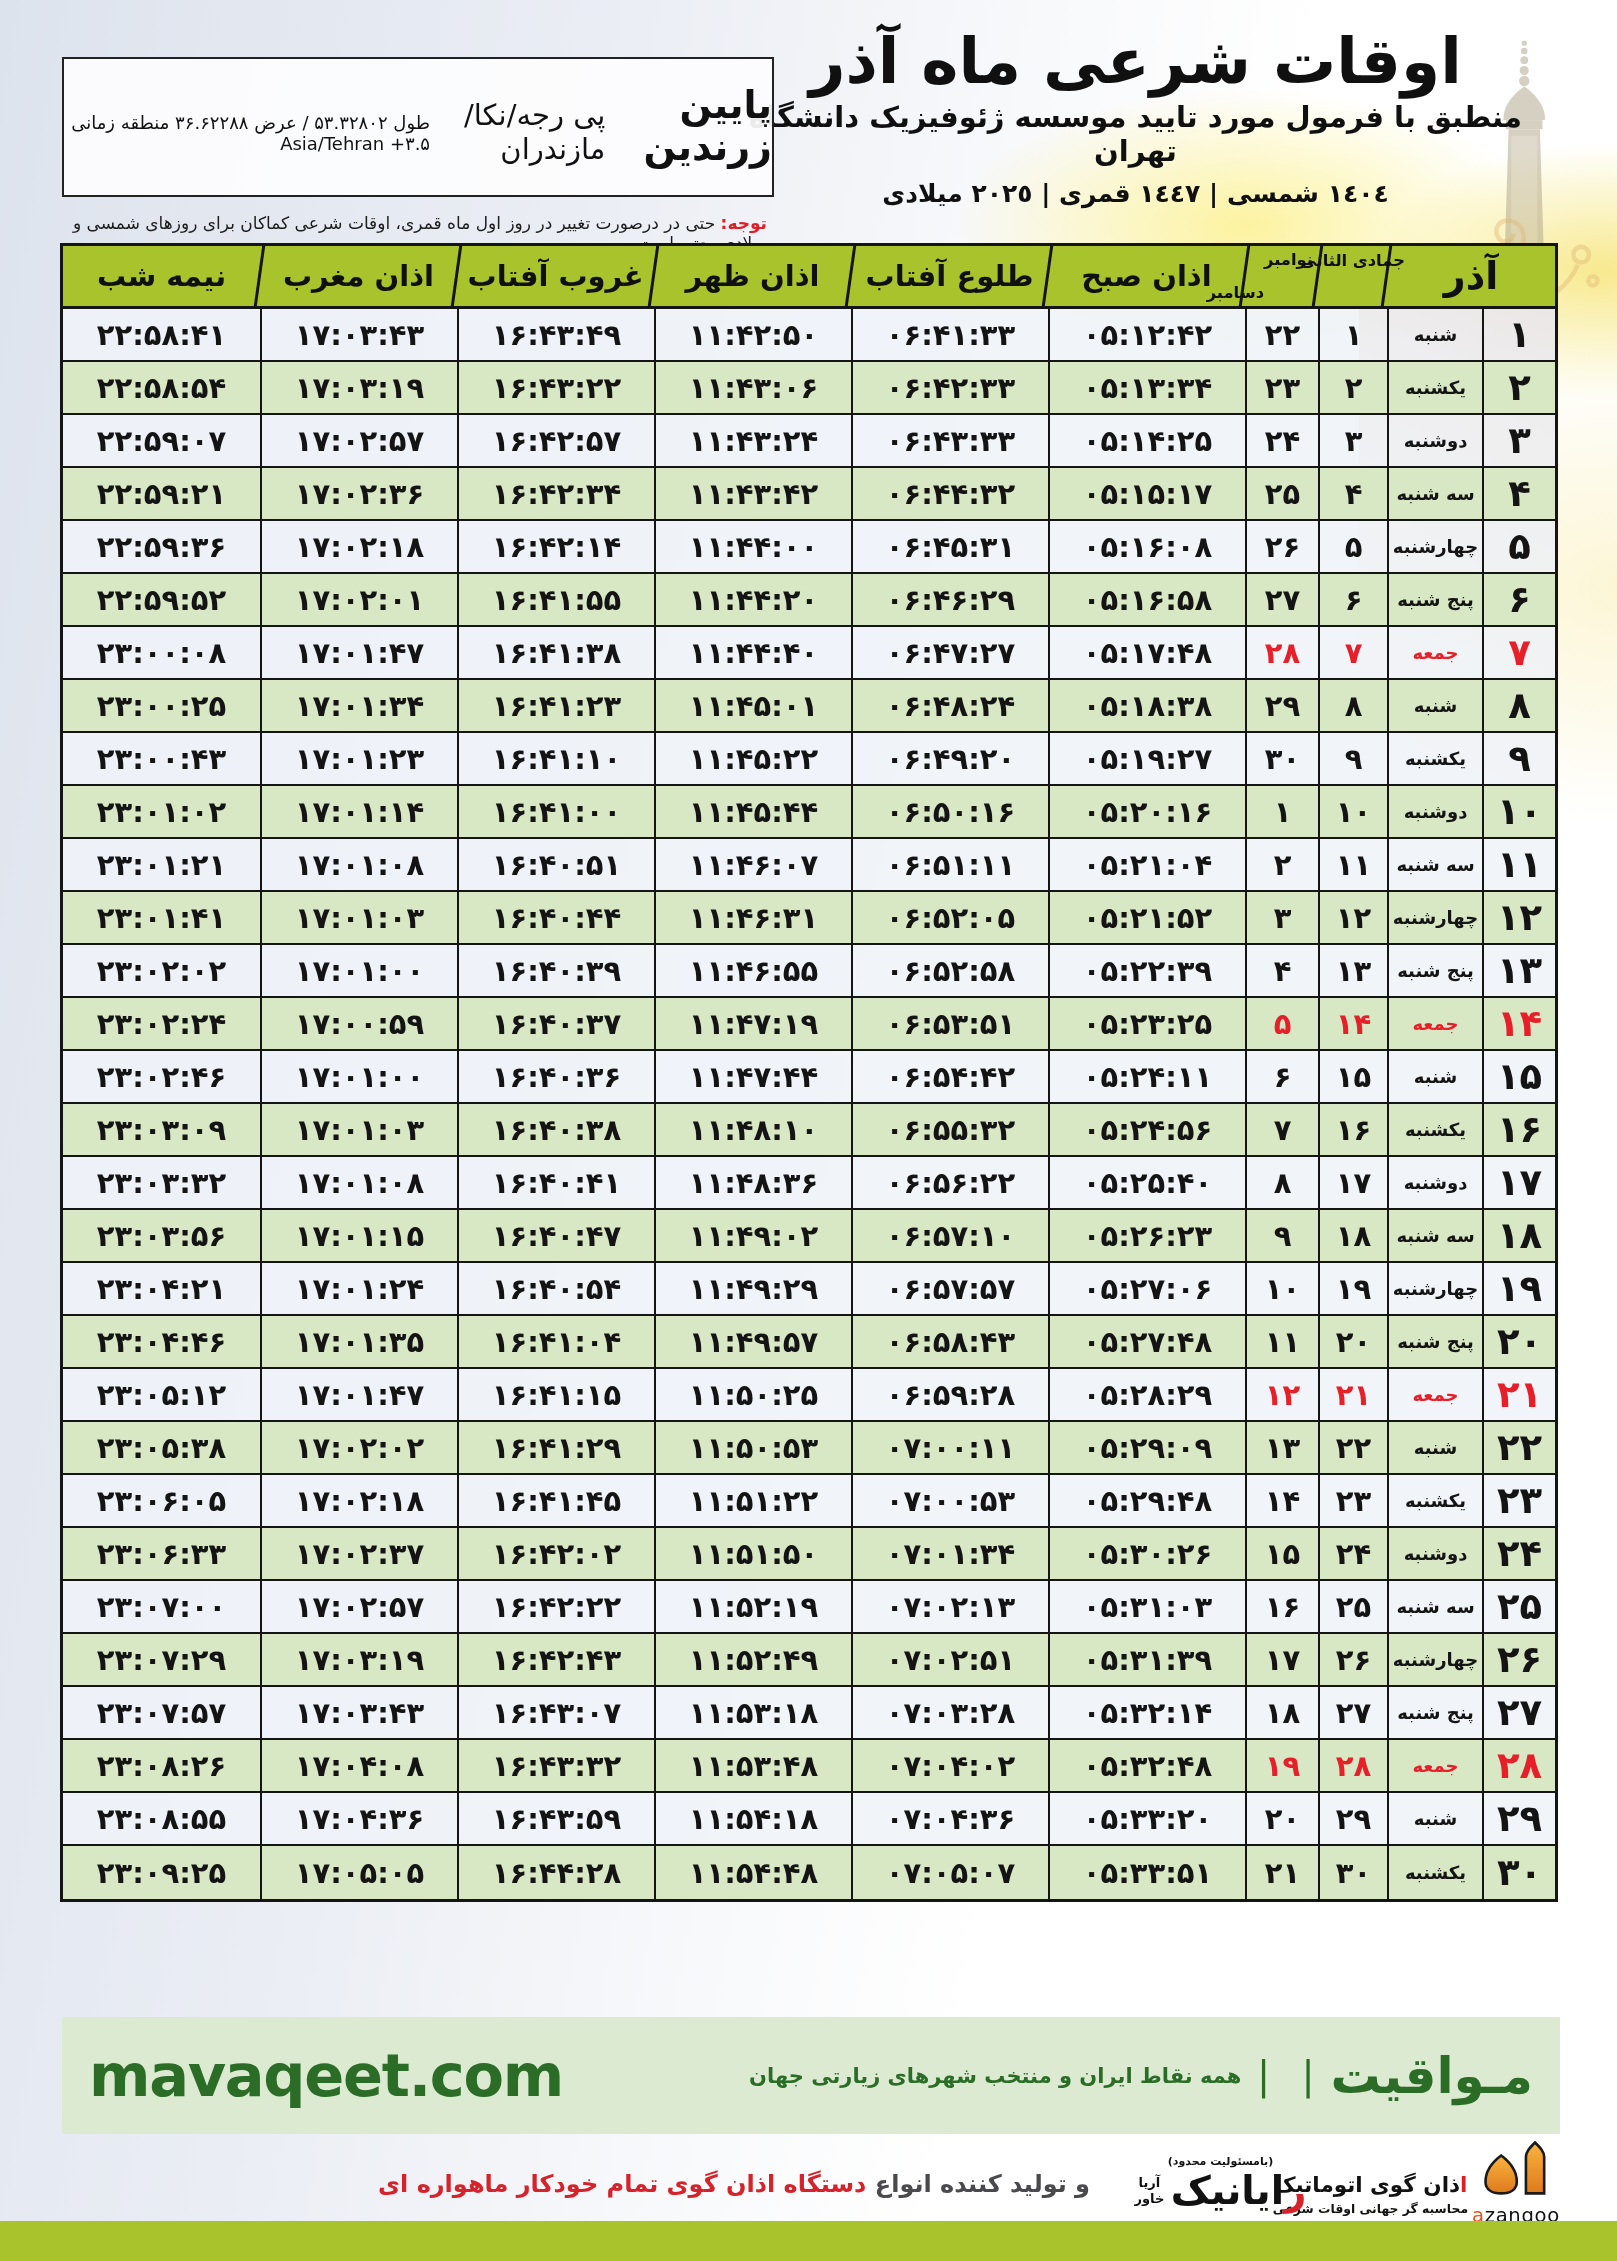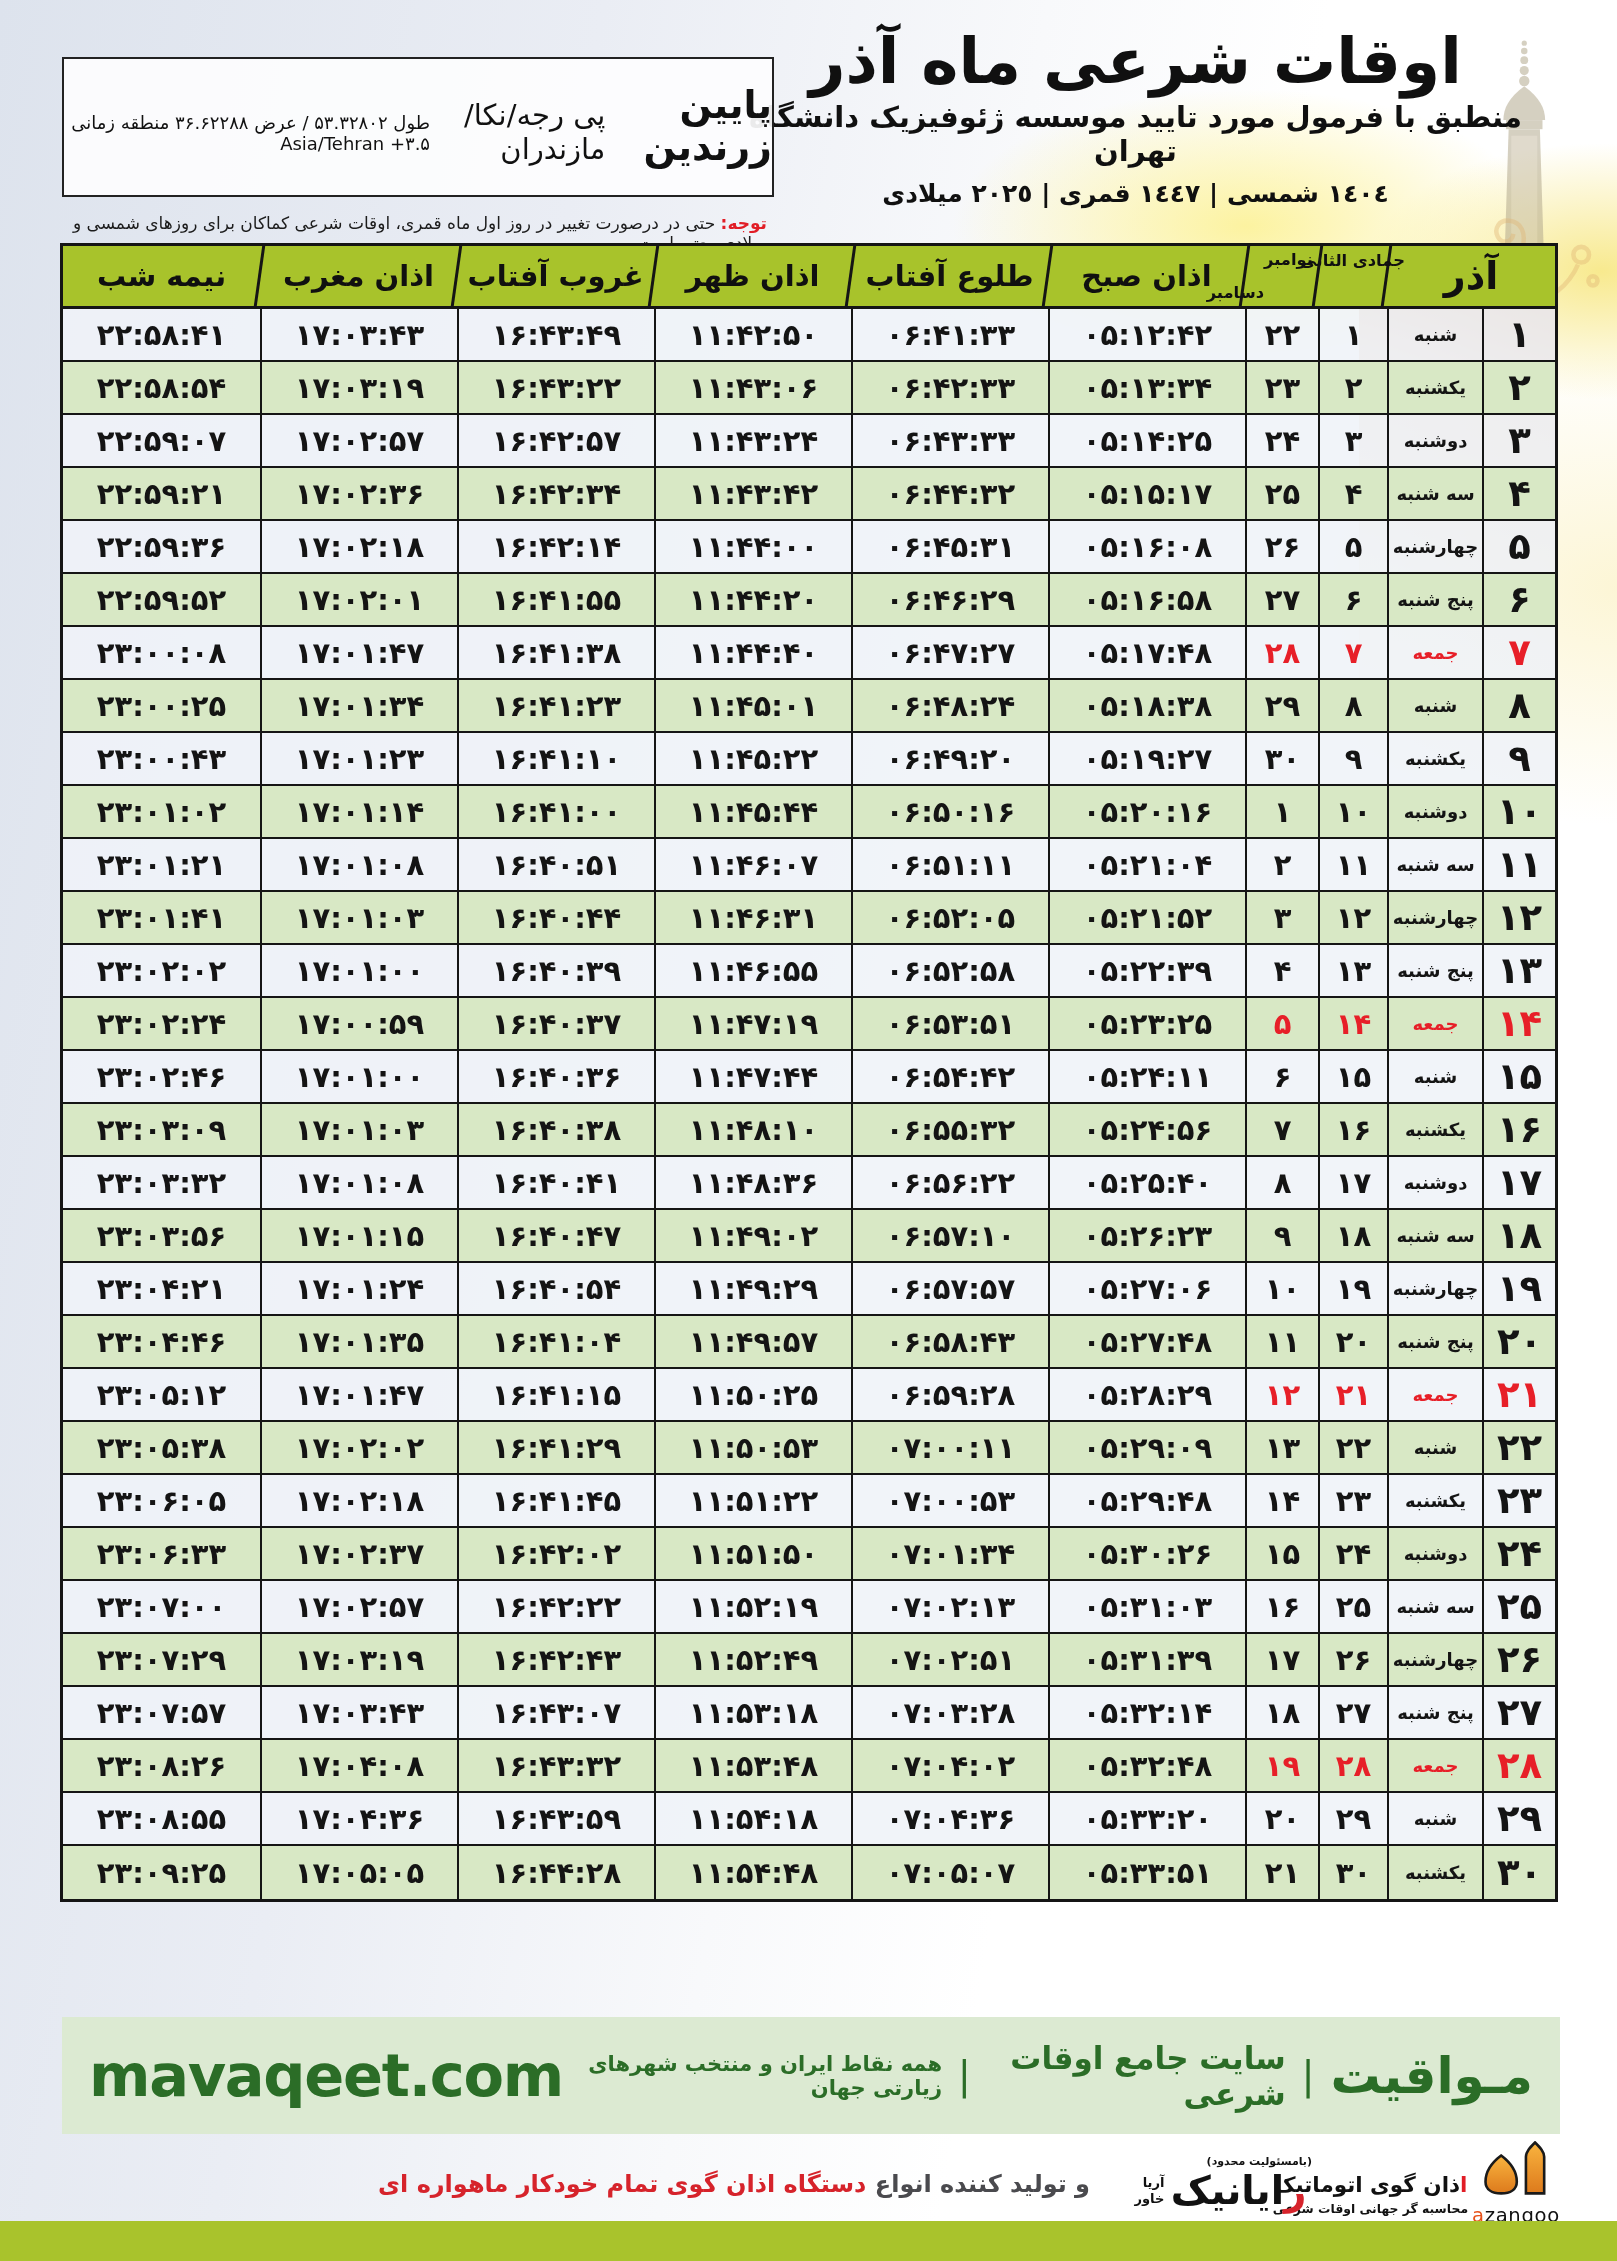--- a/index.html
+++ b/index.html
@@ -66,21 +66,21 @@
   
   .footer{position:absolute;left:62px;top:2143px;width:1498px;height:82px;direction:rtl;display:flex;align-items:center;}
   .azangoo-block{width:196px;display:flex;align-items:center;gap:3.9px;}
   .az-graphic-col{display:flex;flex-direction:column;align-items:center;}
   .az-en{font-size:19.6px;font-weight:normal;color:#111;direction:ltr;letter-spacing:0.7px;}
   .az-en .a-red{color:#e8521a;}
   .az-text-col{text-align:center;margin-top:19.6px;}
   .az-fa-main{font-size:21.5px;font-weight:800;color:#111;white-space:nowrap;}
   .az-fa-main .a-red{color:#e11d26;}
   .az-fa-sub{font-size:12.4px;font-weight:bold;color:#111;margin-top:3.9px;white-space:nowrap;}
-  .rayanik-block{width:183px;margin-right:52px;color:#111;}
+  .rayanik-block{width:183px;margin-right:52px;text-align:center;color:#111;}
   .ray-note{font-size:11px;font-weight:600;}
   .ray-main{display:flex;direction:rtl;justify-content:center;align-items:center;gap:6.5px;}
   .ray-word{font-size:39px;font-weight:800;}
   .ray-word .r-red{color:#d6232b;}
   .ray-stack{display:flex;flex-direction:column;font-size:13px;font-weight:bold;line-height:1.2;}
   .taglines{flex:1;text-align:right;font-size:24px;font-weight:bold;line-height:1.5;margin-right:39px;}
   .tag-dark{color:#4a4a4e;}
   .tag-red{color:#d6232b;}
   .phones-block{width:431px;text-align:center;}
   .phone-line{font-size:27px;font-weight:bold;color:#2e2e33;direction:ltr;}
@@ -508,21 +508,20 @@
           <div class="cell c-sunset">۱۶:۴۴:۲۸</div>
           <div class="cell c-maghrib">۱۷:۰۵:۰۵</div>
           <div class="cell c-midnight">۲۳:۰۹:۲۵</div>
         </div>
       </div>
   </div>
 
   <div class="banner">
     <span class="brand">مـواقیت</span>
     <span class="bsep">|</span>
-    <span class="site-label">سایت جامع اوقات شرعی</span>
     <span class="bsep">|</span>
     <span class="coverage">همه نقاط ایران و منتخب شهرهای زیارتی جهان</span>
     <span class="bspacer"></span>
     <span class="domain">mavaqeet.com</span>
   </div>
 
   <div class="footer">
     <div class="azangoo-block">
       <div class="az-graphic-col">
         <svg width="73" height="63" viewBox="0 0 112 96">

